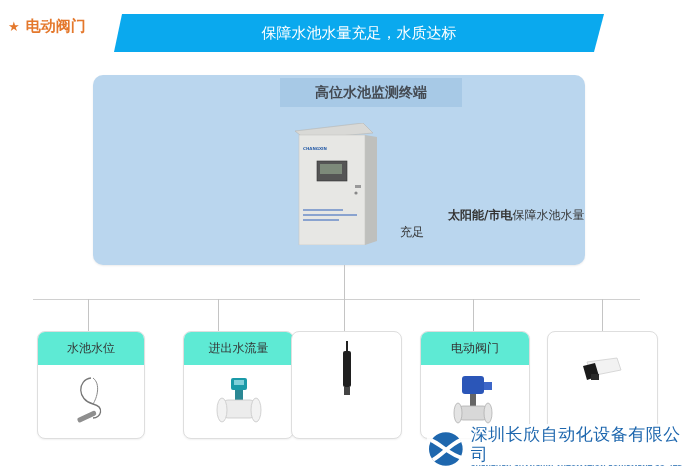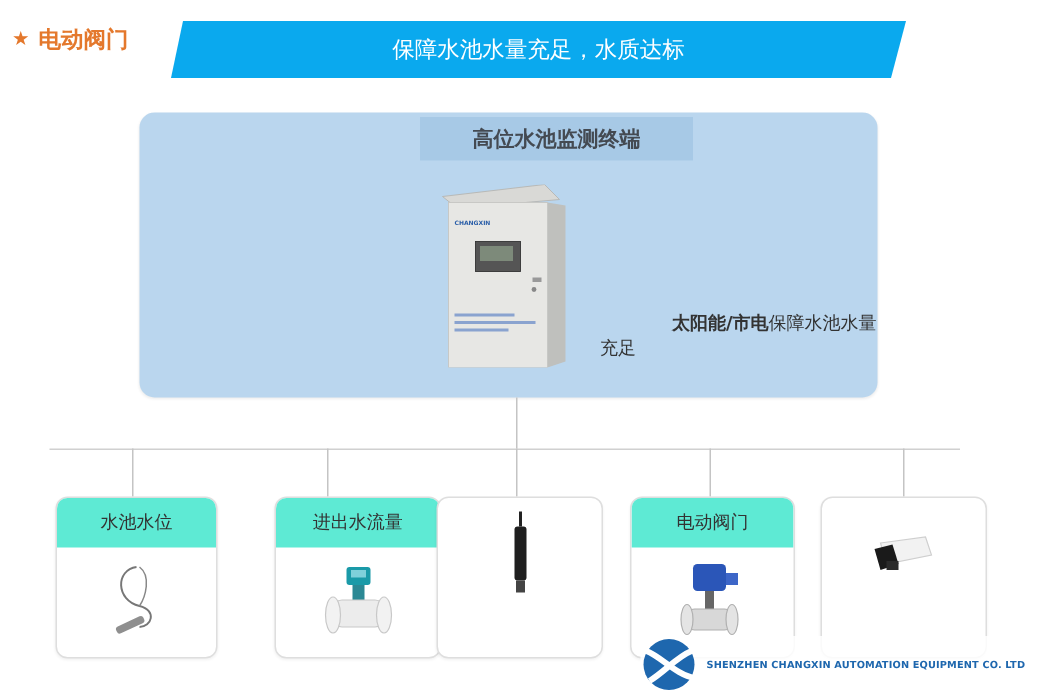--- a/index.html
+++ b/index.html
@@ -185,15 +185,16 @@
   </div>
 </div>
 
 <div class="logo">
   <svg width="38" height="38" viewBox="0 0 38 38">
     <circle cx="19" cy="19" r="17" fill="#1e67ae"></circle>
     <path d="M4 10 C14 14 24 26 36 28" stroke="#ffffff" stroke-width="4" fill="none"></path>
     <path d="M6 30 C16 24 24 14 34 10" stroke="#ffffff" stroke-width="4" fill="none"></path>
   </svg>
   <div>
+    <div class="logo-text-cn">深圳长欣自动化设备有限公司</div>
     <div class="logo-text-en">SHENZHEN CHANGXIN AUTOMATION EQUIPMENT CO. LTD</div>
   </div>
 </div>
 
 </body></html>

